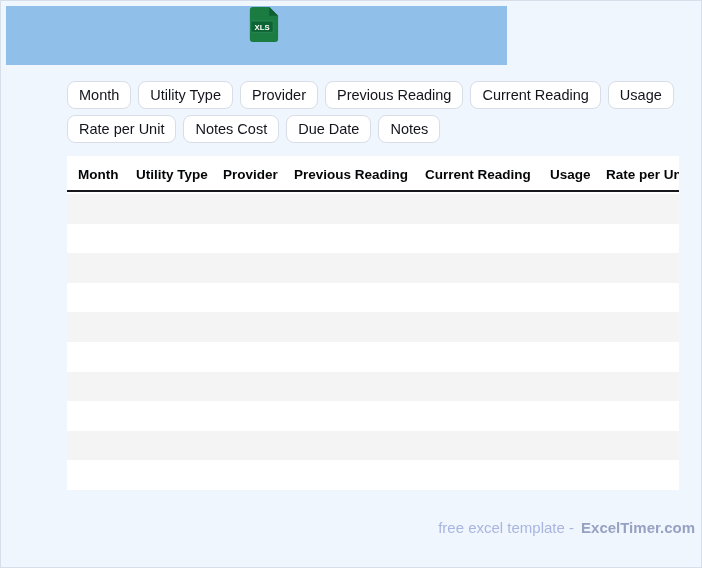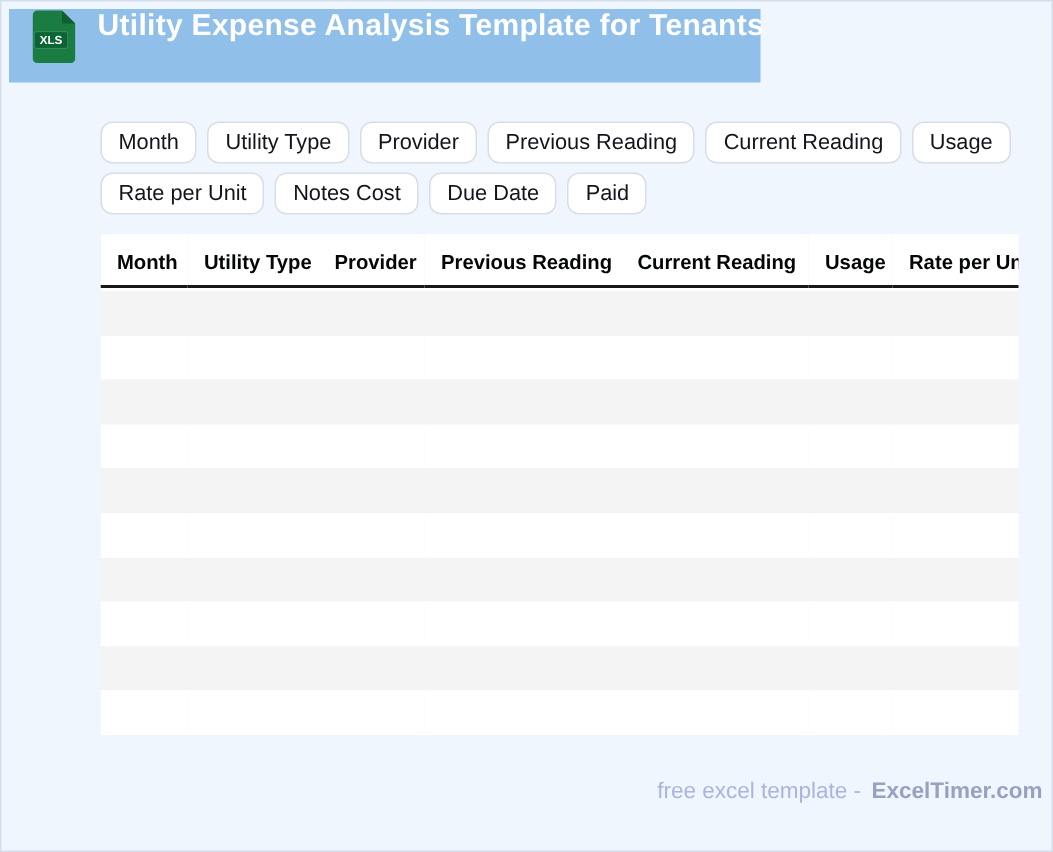--- a/index.html
+++ b/index.html
@@ -14,24 +14,26 @@
     border: 1px solid #d6deea;
     overflow: hidden;
   }
 
   
   .topbar {
     position: absolute;
     left: 5px;
     top: 5px;
     width: 501px;
-    height: 49px;
+    height: 59px;
     background: #90bfe9;
     display: flex;
+    align-items: center;
     padding-left: 13px;
+    flex-direction: column;
   }
   .xls-icon { width: 33px; height: 37px; flex: 0 0 auto; display: block; }
   .topbar-title {
     margin-left: 13px;
     color: #ffffff;
     font-size: 20px;
     font-weight: 600;
     letter-spacing: 0.2px;
     white-space: nowrap;
   }
@@ -110,39 +112,38 @@
 
 <div class="page">
 
   <div class="topbar">
     <svg class="xls-icon" viewBox="0 0 32 38" xmlns="http://www.w3.org/2000/svg" aria-hidden="true">
       <path d="M5 1h17l9 9v24a3 3 0 0 1 -3 3H5a3 3 0 0 1 -3-3V4a3 3 0 0 1 3-3z" fill="#1b7c41"></path>
       <path d="M22 1l9 9h-9z" fill="#0f5e30"></path>
       <rect x="3" y="15.5" width="23" height="11.5" rx="1.5" fill="#0c6434" stroke="#3a9366" stroke-width="0.6"></rect>
       <text x="14.5" y="24.3" font-size="8" font-weight="bold" fill="#ffffff" text-anchor="middle" font-family="Liberation Sans, sans-serif">XLS</text>
     </svg>
-    <div class="topbar-title">Utility Expense Analysis Template for Tenants</div>
   </div>
 
   <div class="chips">
     <div class="chip-row">
 
     <span class="chip">Month</span>
         <span class="chip">Utility Type</span>
         <span class="chip">Provider</span>
         <span class="chip">Previous Reading</span>
         <span class="chip">Current Reading</span>
         <span class="chip">Usage</span>
       </div>
     <div class="chip-row">
 
     <span class="chip">Rate per Unit</span>
         <span class="chip">Notes Cost</span>
         <span class="chip">Due Date</span>
-        <span class="chip">Paid</span>
+        <span class="chip">Notes</span>
       </div>
   </div>
 
   <div class="table-wrap">
     <table>
       <colgroup>
           <col style="width: 58px;">
           <col style="width: 87px;">
           <col style="width: 71px;">
           <col style="width: 131px;">

